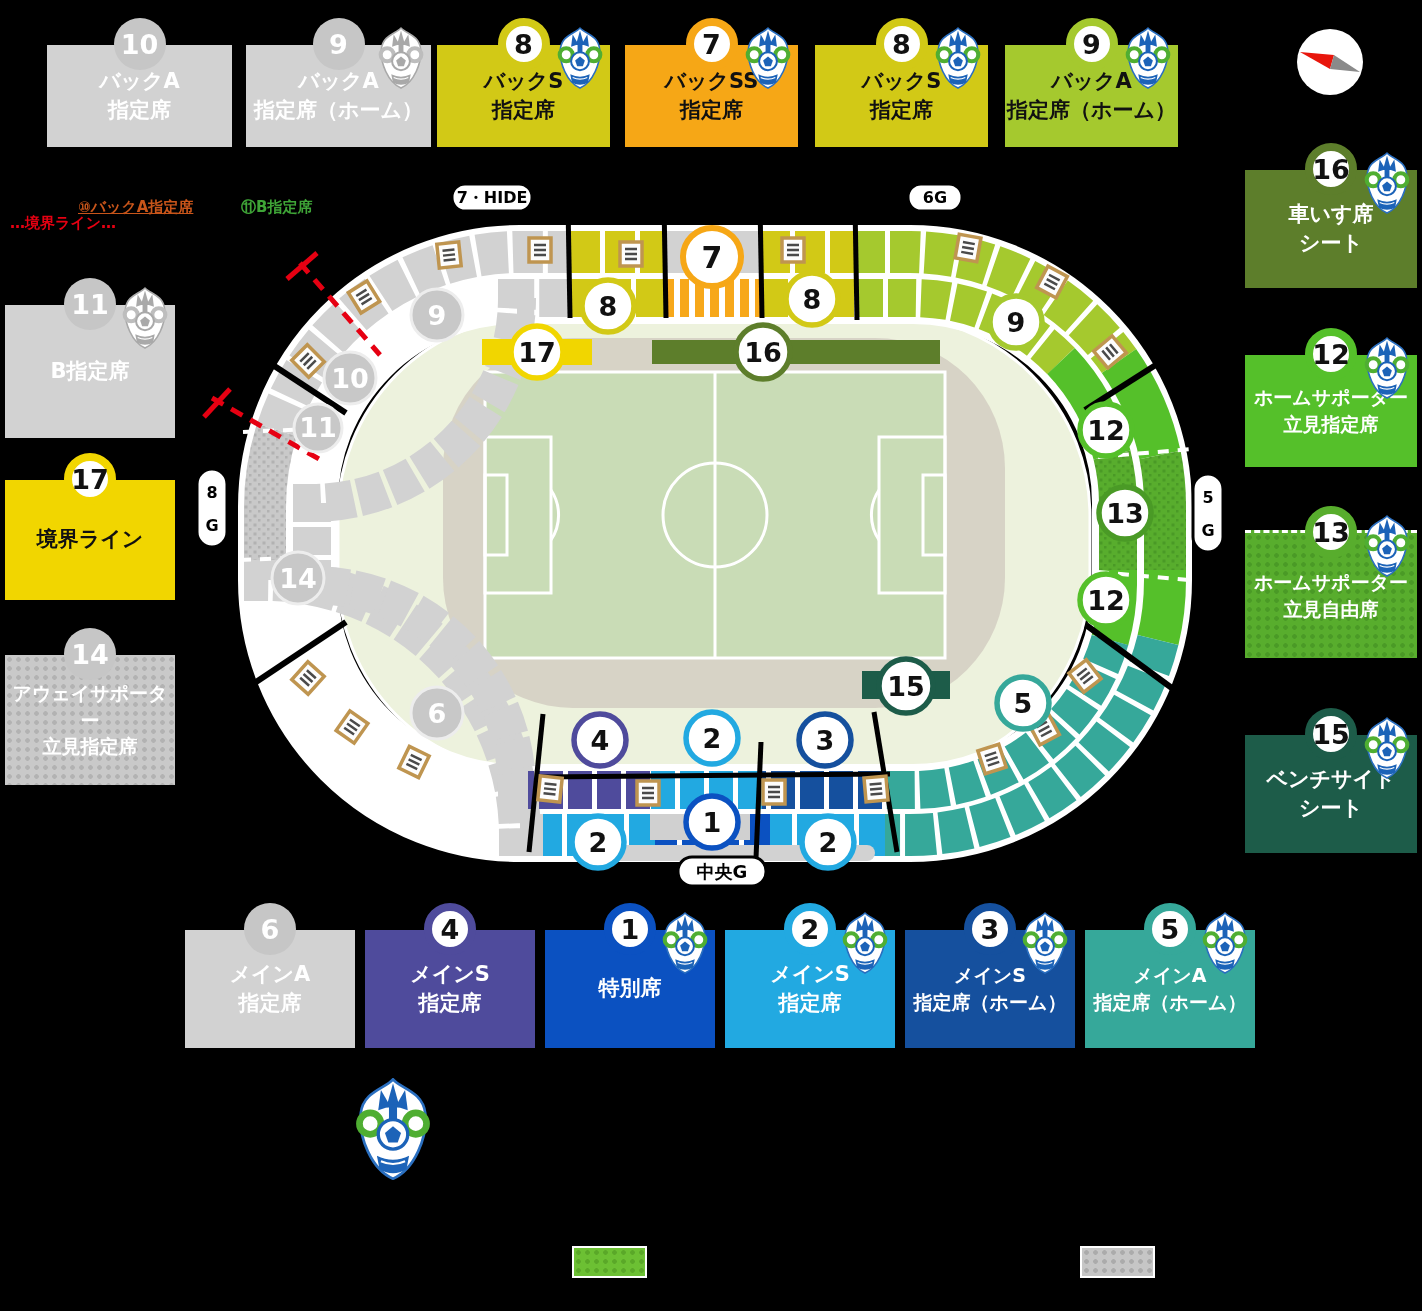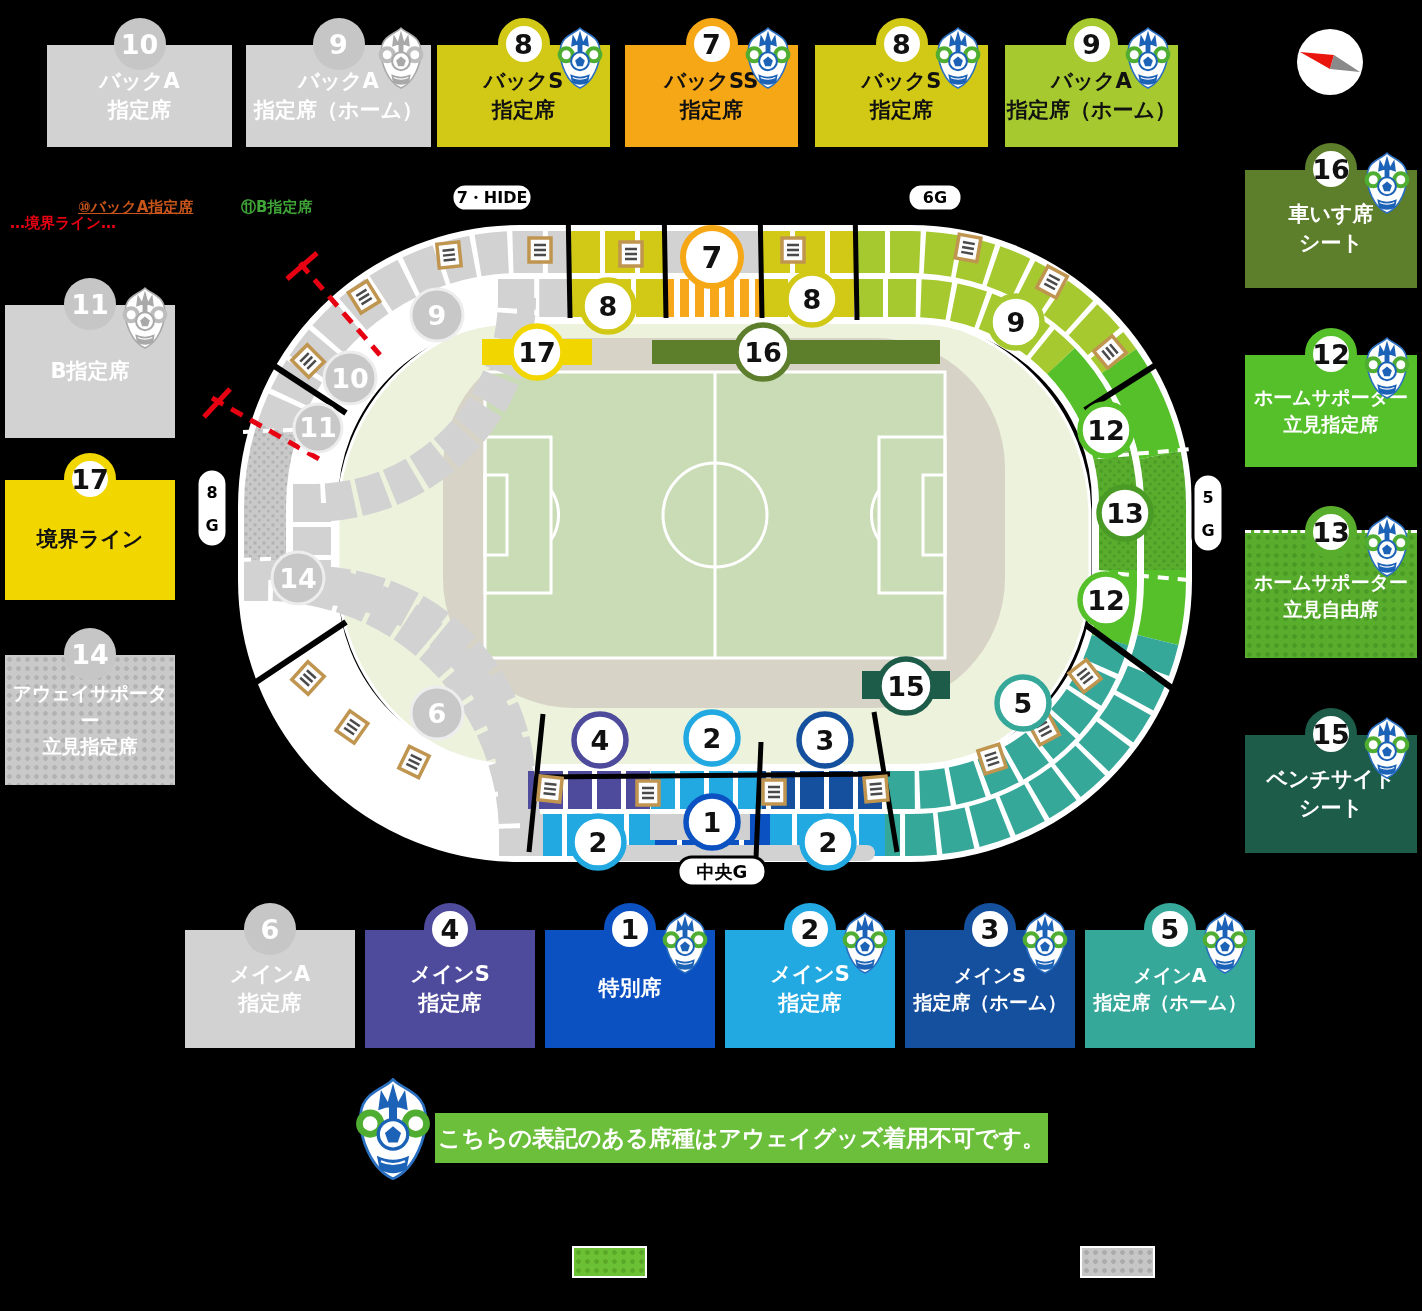--- a/index.html
+++ b/index.html
@@ -527,20 +527,17 @@
     <svg class="crest" viewBox="0 0 64 76">
         <use href="#crest-color"></use>
       </svg>
     <div class="box-label">メインA
 指定席（ホーム）</div>
   </div>
 
   <svg style="position:absolute;left:350px;top:1078px;" width="86" height="102" viewBox="0 0 64 76">
       <use href="#crest-color"></use>
     </svg>
-  <div class="banner">
-    <span>こちらの表記のある席種はアウェイグッズ着用不可です。</span>
-  </div>
 
   <div class="swatch sw-green" style="left:572px;top:1246px;"></div>
   <div class="swatch sw-gray" style="left:1080px;top:1246px;"></div>
 
 </div>
 
 </body></html>

